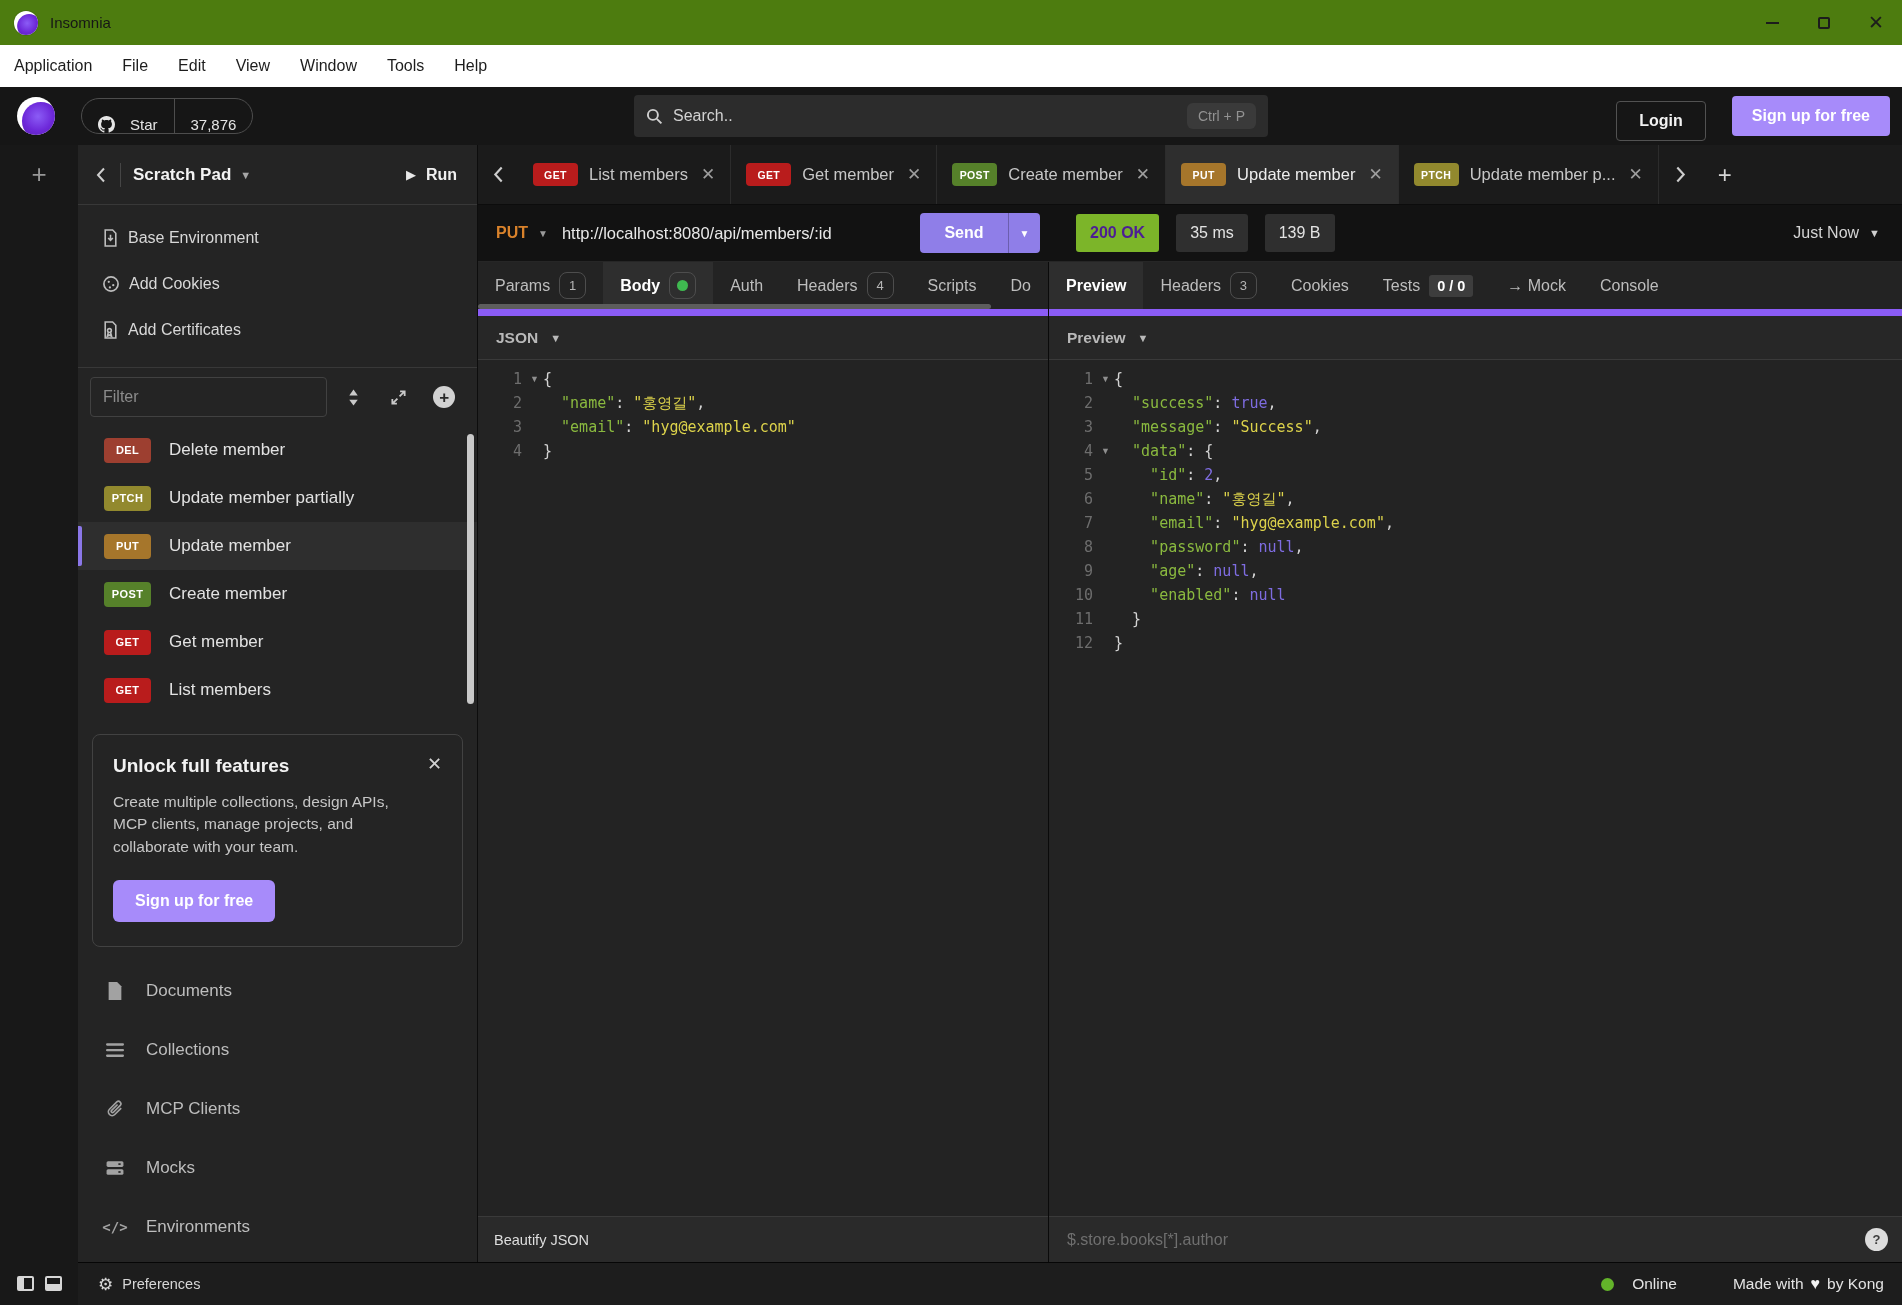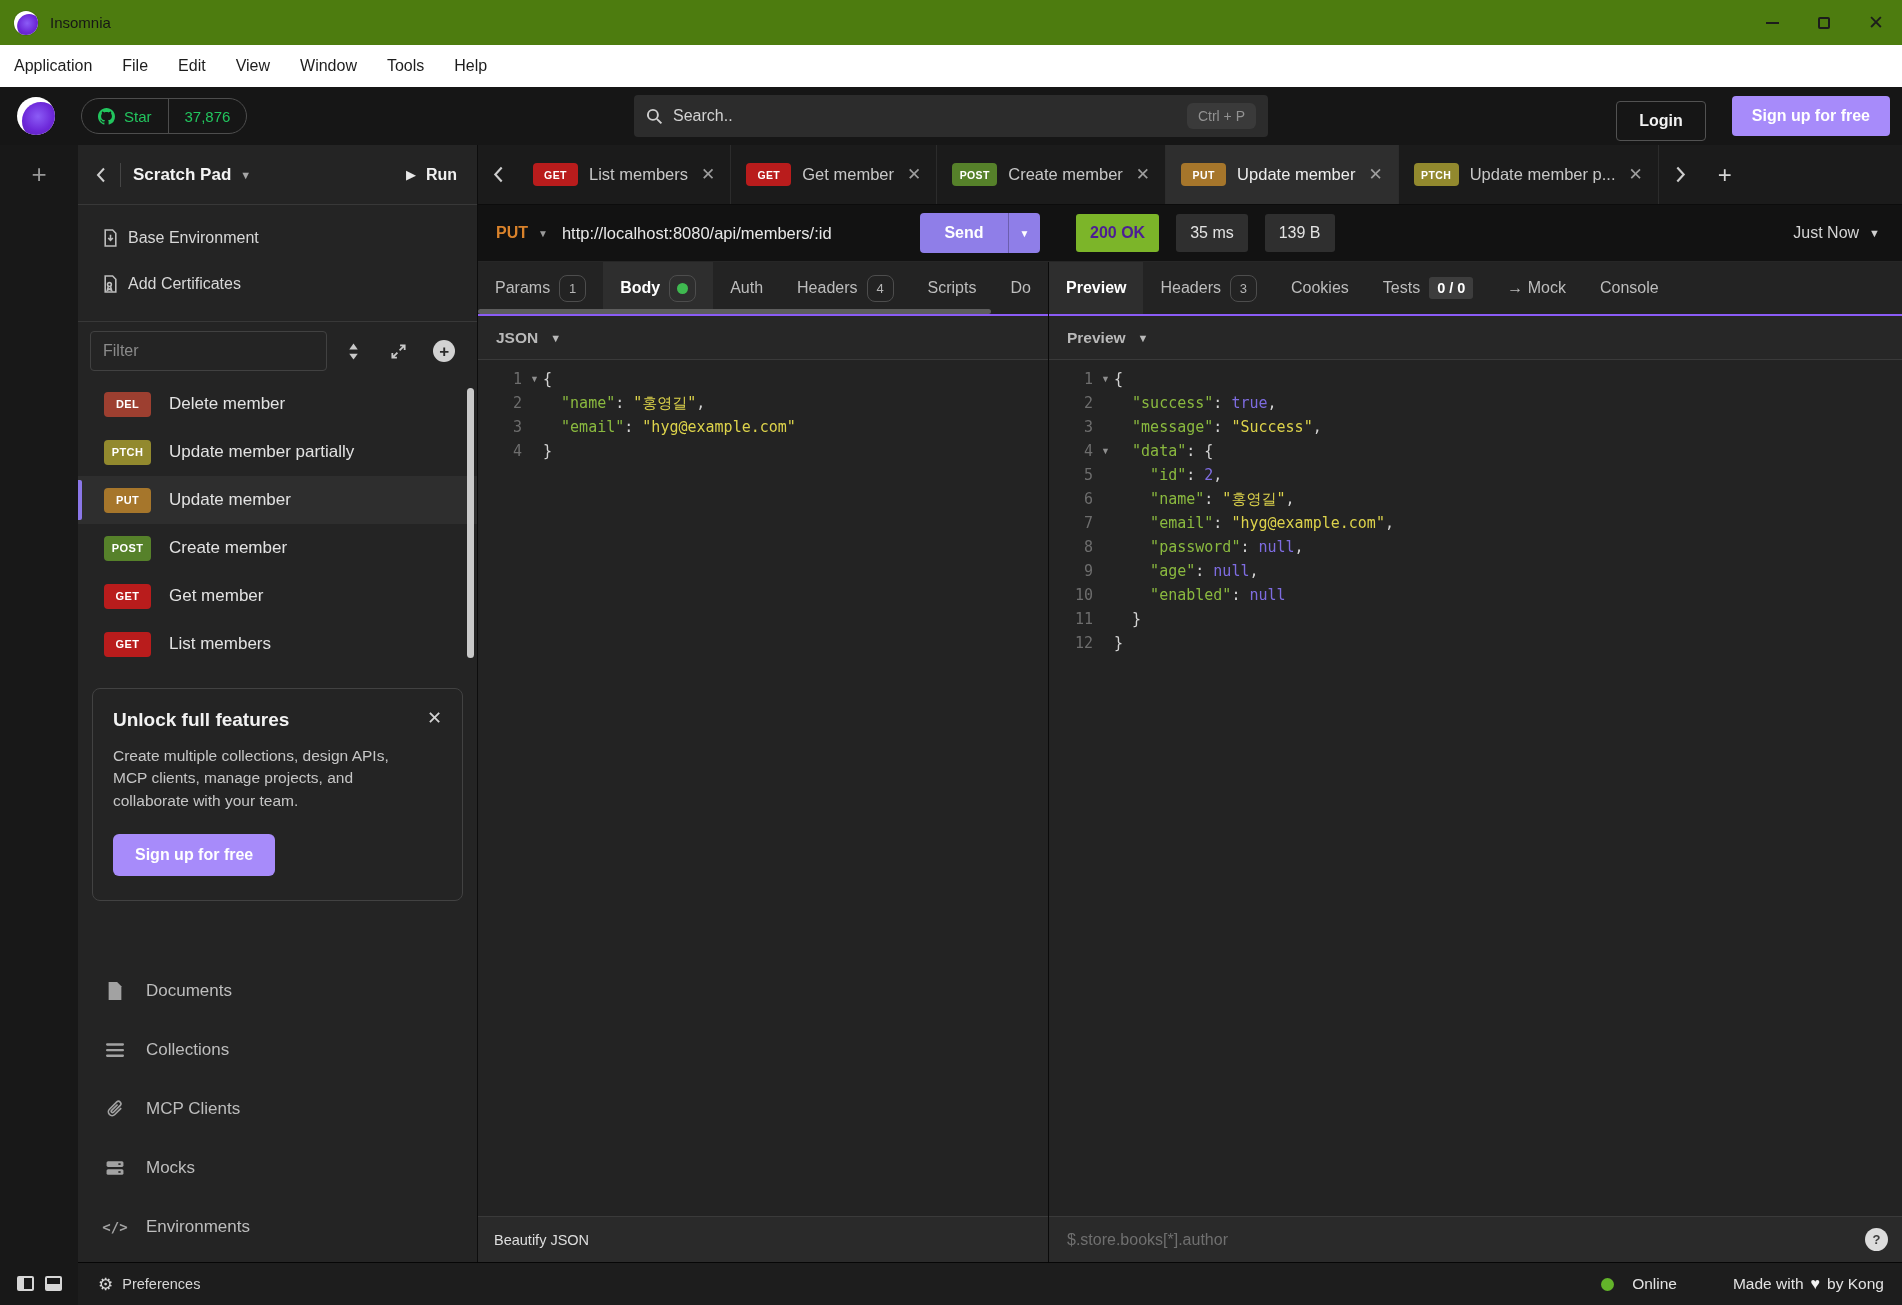--- a/index.html
+++ b/index.html
@@ -21,21 +21,21 @@
   .ic-x { font-size:19px; line-height:1; }
 
   
   .menubar { height:42px; background:#ffffff; display:flex; align-items:center; padding-left:14px; gap:30px; flex:none; }
   .menu-item { font-size:16px; color:#1d1d1d; }
 
   
   .topbar { height:58px; background:#161616; display:flex; align-items:center; position:relative; flex:none; }
   .logo-lg { width:38px; height:38px; margin-left:17px; }
   .star-pill { margin-left:26px; height:36px; display:flex; align-items:center; border:1px solid #4d4d4d; border-radius:18px; overflow:hidden; }
-  .star-seg { display:flex; align-items:center; gap:9px; padding:0 16px; height:100%; color:#22c55e; font-size:15px; }
+  .star-seg { display:flex; align-items:flex-end; gap:15px; padding:0 16px; height:100%; color:#e5e5e5; font-size:15px; }
   .star-seg + .star-seg { border-left:1px solid #4d4d4d; }
   .star-seg .icon svg { display:block; }
   .searchbox { position:absolute; left:634px; width:634px; height:42px; top:8px; background:#2c2c2c; border-radius:4px; display:flex; align-items:center; padding:0 12px; }
   .searchbox .icon { color:#d0d0d0; display:flex; }
   .searchbox input { flex:1; background:transparent; border:none; outline:none; color:#e8e8e8; font-size:16px; margin-left:10px; font-family:"Liberation Sans",sans-serif; }
   .searchbox input::placeholder { color:#d2d2d2; opacity:1; }
   .kbd-chip { background:#3a3a3a; color:#929292; font-size:14px; padding:5px 11px; border-radius:6px; white-space:nowrap; }
   .topbar-right { margin-left:auto; display:flex; align-items:center; gap:26px; padding-right:12px; }
   .btn-login { height:40px; padding:0 22px; border:1px solid #525252; border-radius:4px; background:transparent; color:#f2f2f2; font-size:16px; font-weight:bold; display:flex; align-items:center;margin-top:10px; }
   .btn-signup { height:40px; padding:0 20px; border:none; border-radius:4px; background:#a78bfa; color:#ffffff; font-size:16px; font-weight:bold; display:flex; align-items:center; }
@@ -119,21 +119,21 @@
   .status-badge { margin-left:27px; height:38px; padding:0 14px; background:#7cb529; border-radius:3px; color:#4c1d95; font-size:16px; font-weight:bold; display:flex; align-items:center; }
   .meta-badge { margin-left:17px; height:38px; padding:0 14px; background:#2f2f2f; border-radius:3px; color:#e3e3e3; font-size:16px; display:flex; align-items:center; }
   .history-dd { margin-left:auto; margin-right:22px; display:flex; align-items:center; gap:10px; color:#d4d4d4; font-size:16px; }
   .history-dd .caret { margin-left:0; color:#cfcfcf; }
 
   .panes { flex:1; display:flex; min-height:0; }
   .pane { display:flex; flex-direction:column; min-height:0; background:#232323; }
   .pane-req { width:571px; flex:none; border-right:1px solid #0a0a0a; }
   .pane-res { flex:1; }
 
-  .ptabs { height:54px; flex:none; display:flex; align-items:stretch; border-bottom:2px solid #8b5cf6; position:relative; overflow:hidden; }
+  .ptabs { height:54px; flex:none; display:flex; align-items:stretch; border-bottom:7px solid #8b5cf6; position:relative; overflow:hidden; }
   .ptab { display:flex; align-items:center; gap:9px; padding:0 17px; }
   .ptab-label { font-size:16px; color:#bdbdbd; white-space:nowrap; }
   .ptab.active { background:#2e2e2e; }
   .ptab.active .ptab-label { color:#ffffff; font-weight:bold; }
   .chip { min-width:27px; height:27px; border:1px solid #4d4d4d; border-radius:8px; display:flex; align-items:center; justify-content:center; font-size:13px; color:#b5b5b5; padding:0 6px; }
   .gdot { width:11px; height:11px; border-radius:50%; background:#3fb950; display:inline-block; }
   .testbadge { background:#3d3d3d; border-radius:3px; padding:3px 8px; color:#fff; font-size:14.5px; font-weight:bold; }
   .htrack { position:absolute; left:0; bottom:0; height:5px; width:90%; background:#5d5d5d; border-radius:3px; }
 
   .subhead { height:44px; flex:none; display:flex; align-items:center; gap:12px; padding-left:18px; background:#272727; border-bottom:1px solid #3a3a3a; }
@@ -261,20 +261,31 @@
             <span class="icon">
               <svg width="17" height="18" viewBox="0 0 16 17" fill="none" stroke="currentColor" stroke-width="1.5">
                 <path d="M3 1h7l3 3v12H3z"></path>
                 <path d="M8 5.5v5M5.8 8.5L8 10.7l2.2-2.2"></path>
               </svg>
             </span>
             <span class="env-label">Base Environment</span>
           </div>
           <div class="env-item">
             <span class="icon">
+              <svg width="18" height="18" viewBox="0 0 16 16" fill="none" stroke="currentColor" stroke-width="1.5">
+                <circle cx="8" cy="8" r="6.3"></circle>
+                <circle cx="6" cy="6" r="1" fill="currentColor" stroke="none"></circle>
+                <circle cx="10" cy="9" r="1" fill="currentColor" stroke="none"></circle>
+                <circle cx="7" cy="11" r="1" fill="currentColor" stroke="none"></circle>
+              </svg>
+            </span>
+            <span class="env-label">Add Cookies</span>
+          </div>
+          <div class="env-item">
+            <span class="icon">
               <svg width="17" height="18" viewBox="0 0 16 17" fill="none" stroke="currentColor" stroke-width="1.5">
                 <path d="M3 1h7l3 3v12H3z"></path>
                 <circle cx="7" cy="9" r="1.8"></circle>
                 <path d="M6 10.5l-1 4 2-1.3 2 1.3-1-4"></path>
               </svg>
             </span>
             <span class="env-label">Add Certificates</span>
           </div>
         </div>
 

